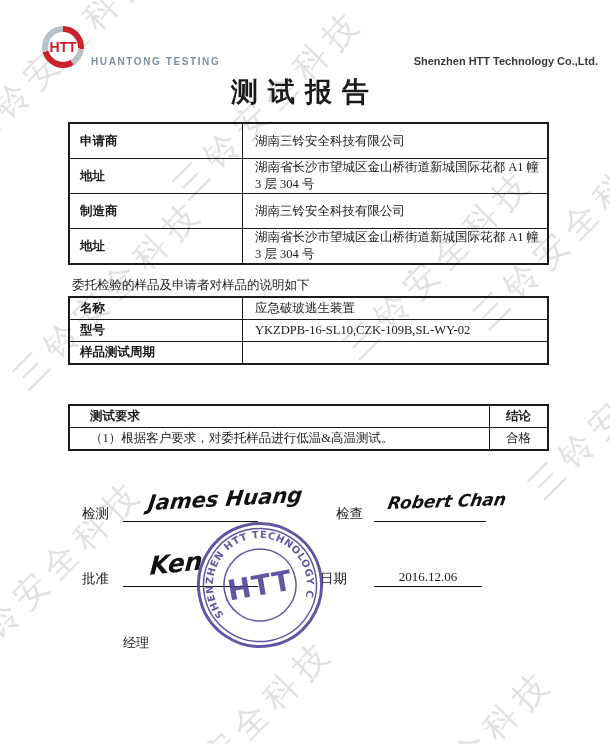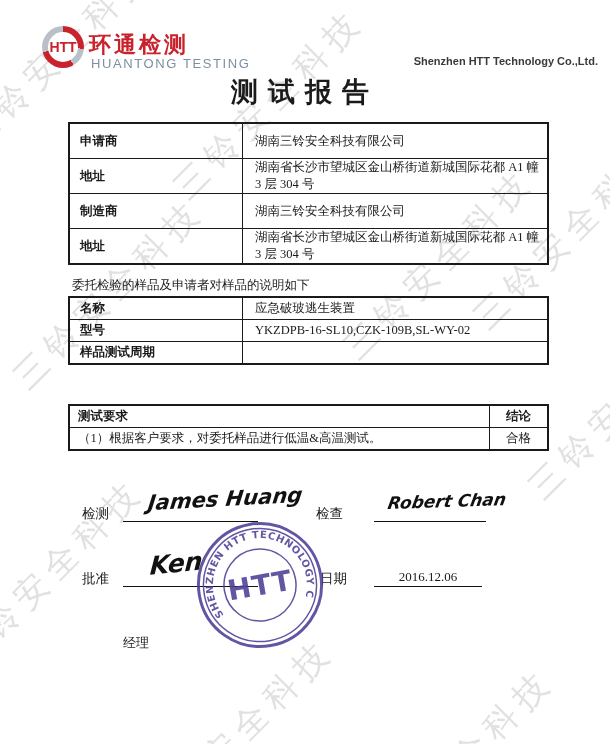--- a/index.html
+++ b/index.html
@@ -31,22 +31,22 @@
   .logo-badge .htt {
     position:absolute; inset:0; display:flex; align-items:center; justify-content:center;
     z-index:1; color:#c8232c; font-weight:bold; font-size:14px;
     font-family:"Liberation Sans","DejaVu Sans",sans-serif;
   }
   .brand-cn {
     position:absolute; left:89px; top:30px; color:#c8232c; font-size:22px; font-weight:bold;
     letter-spacing:3px; z-index:2;
   }
   .brand-en {
-    position:absolute; left:91px; top:56px; color:#7d8fa0; font-size:13px; letter-spacing:1.6px;
-    font-family:"Liberation Sans","DejaVu Sans",sans-serif; font-weight:normal; z-index:2;
+    position:absolute; left:91px; top:56px; color:#7d8fa0; font-size:10px; letter-spacing:1.6px;
+    font-family:"Liberation Sans","DejaVu Sans",sans-serif; font-weight:bold; z-index:2;
   }
   .company-en {
     position:absolute; right:12px; top:55px; font-size:11px; color:#3a3a3a; font-weight:bold;
     font-family:"Liberation Sans","DejaVu Sans",sans-serif; z-index:2;
   }
   .doc-title {
     position:absolute; left:0; top:74px; width:100%; text-align:center;
     font-size:27px; font-weight:bold; letter-spacing:10px; z-index:2;
   }
 
@@ -56,21 +56,21 @@
   .trow:first-child { border-top:none; }
   .c-label {
     width:162px; flex:0 0 162px; border-right:1px solid #1a1a1a;
     font-weight:bold; padding-left:10px; display:flex; align-items:center; font-size:12.5px;
   }
   .c-value { flex:1; padding-left:12px; display:flex; align-items:center; font-size:12.5px; }
   .h35 { height:34px; }
   .h21 { height:21px; }
   .note-line { position:absolute; left:72px; top:277px; font-size:12.5px; z-index:2; }
 
-  .c-req { flex:1; padding-left:8px; display:flex; align-items:center; font-size:12.5px; }
+  .c-req { flex:1; padding-left:20px; display:flex; align-items:center; font-size:12.5px; }
   .c-concl {
     width:57px; flex:0 0 57px; border-left:1px solid #1a1a1a;
     display:flex; align-items:center; justify-content:center; font-size:12.5px;
   }
   .bold { font-weight:bold; }
 
   
   .sig-label { position:absolute; font-size:13.5px; z-index:2; }
   .sig-line { position:absolute; border-bottom:1.5px solid #111; z-index:1; }
   .sig {
@@ -98,21 +98,20 @@
   <span class="wm" style="left:20px; top:360px;">三铃安全科技</span>
   <span class="wm" style="left:350px; top:330px;">三铃安全科技</span>
   <span class="wm" style="left:-40px; top:640px;">三铃安全科技</span>
   <span class="wm" style="left:150px; top:800px;">三铃安全科技</span>
   <span class="wm" style="left:370px; top:830px;">三铃安全科技</span>
   <span class="wm" style="left:535px; top:470px;">三铃安全科技</span>
 
   <div class="logo-badge">
     <span class="htt">HTT</span>
   </div>
-  <div class="brand-cn">环通检测</div>
   <div class="brand-en">HUANTONG TESTING</div>
   <div class="company-en">Shenzhen HTT Technology Co.,Ltd.</div>
   <div class="doc-title">测试报告</div>
 
   <div class="tbl" style="top:122px;">
     <div class="trow h35">
       <div class="c-label">申请商</div>
       <div class="c-value">湖南三铃安全科技有限公司</div>
     </div>
     <div class="trow h35">
@@ -153,21 +152,21 @@
     <div class="trow h21">
       <div class="c-req">（1）根据客户要求，对委托样品进行低温&amp;高温测试。</div>
       <div class="c-concl">合格</div>
     </div>
   </div>
 
   <div class="sig-label" style="left:82px; top:505px;">检测</div>
   <div class="sig-line" style="left:123px; top:486px; width:135px; height:35px;"></div>
   <div class="sig sig-test">James Huang</div>
 
-  <div class="sig-label" style="left:316px; top:505px;">检查</div>
+  <div class="sig-label" style="left:336px; top:505px;">检查</div>
   <div class="sig-line" style="left:374px; top:486px; width:112px; height:35px;"></div>
   <div class="sig sig-check">Robert Chan</div>
 
   <div class="sig-label" style="left:82px; top:570px;">批准</div>
   <div class="sig-line" style="left:123px; top:551px; width:135px; height:35px;"></div>
   <div class="sig sig-approve">Ken</div>
   <div class="role-label">经理</div>
 
   <div class="sig-label" style="left:320px; top:570px;">日期</div>
   <div class="sig-line" style="left:374px; top:551px; width:108px; height:35px;"></div>

